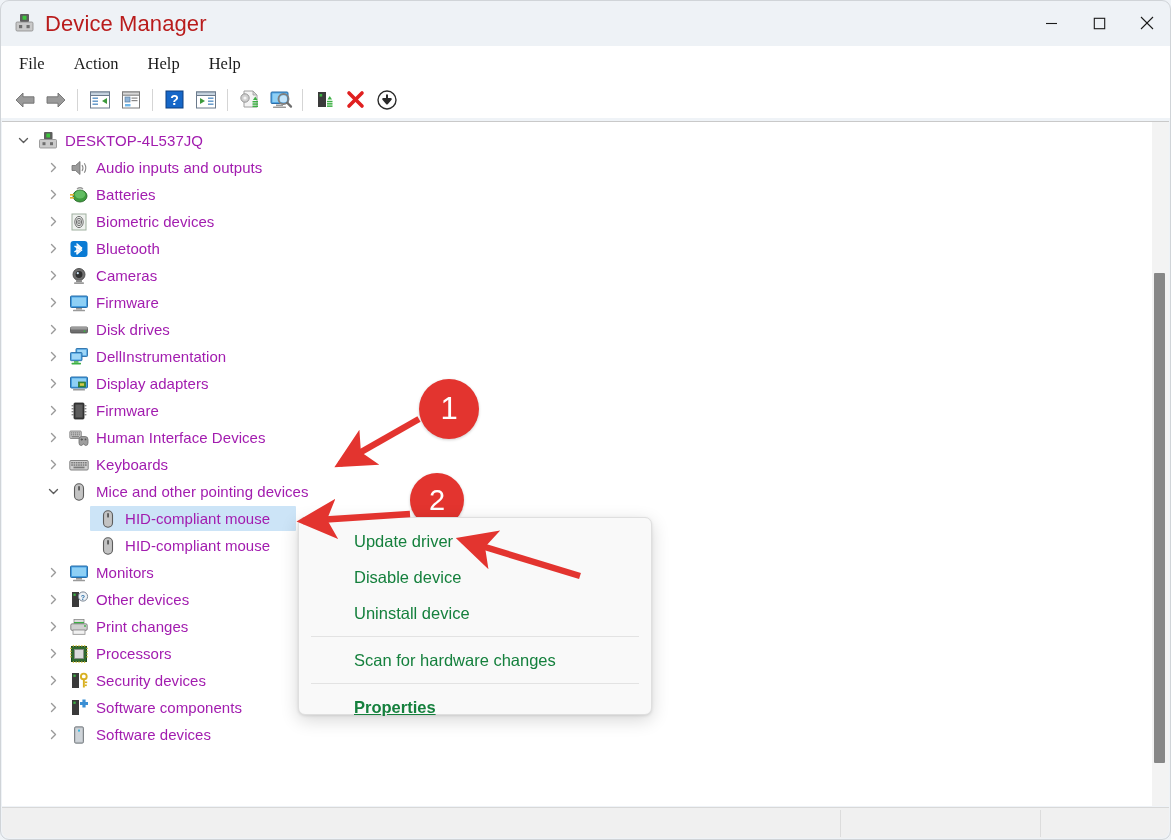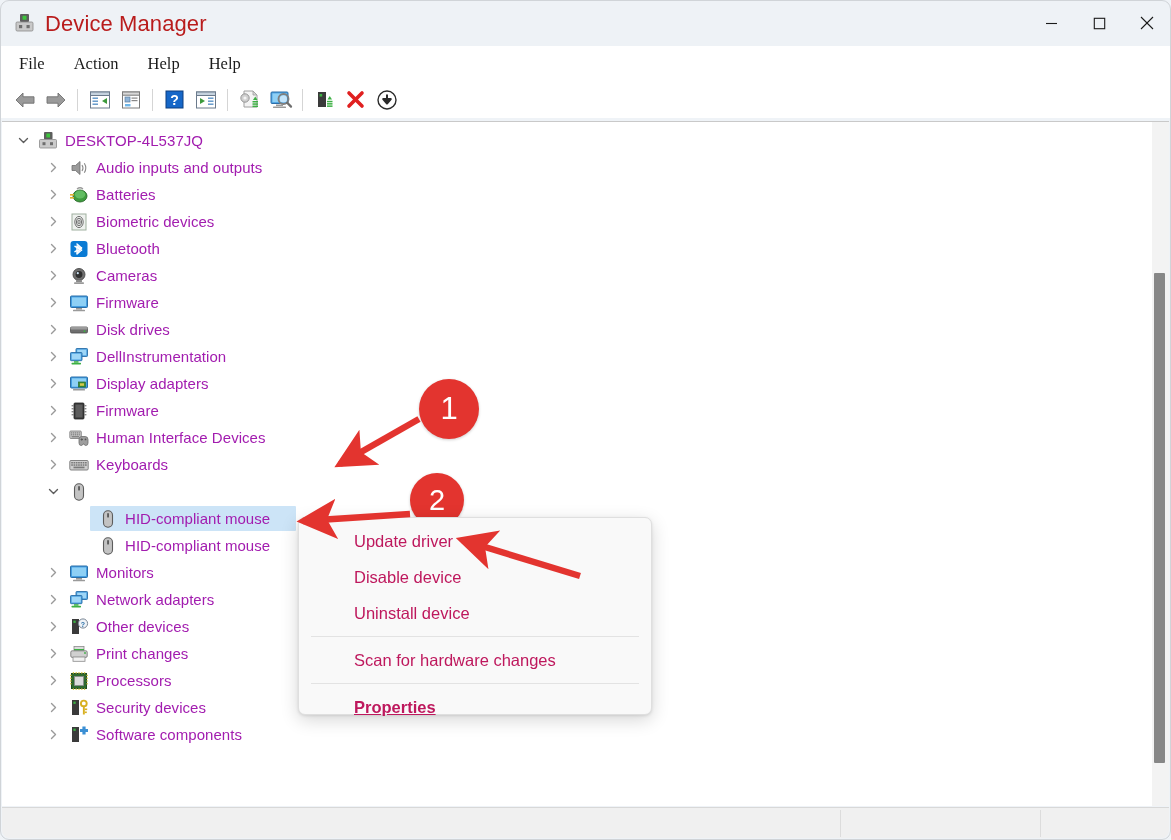--- a/index.html
+++ b/index.html
@@ -243,21 +243,21 @@
     box-sizing: border-box;
     padding-top: 5px;
     z-index: 50;
   }
   .ctx-item {
     height: 36px;
     display: flex;
     align-items: center;
     padding-left: 55px;
     font-size: 16.5px;
-    color: #be185d;
+    color: #15803d;
     white-space: nowrap;
   }
   .ctx-item.bold { font-weight: bold; text-decoration: underline; }
   .ctx-sep {
     height: 1px;
     background: #e3e3e3;
     margin: 5px 12px 5px 12px;
   }
 
   
@@ -707,20 +707,21 @@
           <svg width="11" height="11" viewBox="0 0 11 11">
               <path d="M1.5 3.5 L5.5 7.5 L9.5 3.5" fill="none" stroke="#5c5c5c" stroke-width="1.35" stroke-linecap="round" stroke-linejoin="round"></path>
             </svg>
         </span>
         <span class="ticon">
           <svg width="20" height="20" viewBox="0 0 20 20">
             <rect x="5.5" y="1.8" width="9" height="16.4" rx="4.4" fill="#c3c3c3" stroke="#5c5c5c" stroke-width="1.1"></rect>
             <rect x="9.1" y="4" width="1.9" height="4.6" rx="0.9" fill="#5c5c5c"></rect>
           </svg>
         </span>
+        <span class="tlabel">Mice and other pointing devices</span>
       </div>
 
       <div class="trow d2">
         <span class="selbg"></span>
         <span class="ticon">
           <svg width="20" height="20" viewBox="0 0 20 20">
             <rect x="5.5" y="1.8" width="9" height="16.4" rx="4.4" fill="#c3c3c3" stroke="#5c5c5c" stroke-width="1.1"></rect>
             <rect x="9.1" y="4" width="1.9" height="4.6" rx="0.9" fill="#5c5c5c"></rect>
           </svg>
         </span>
@@ -747,38 +748,20 @@
           <svg width="20" height="20" viewBox="0 0 20 20">
             <rect x="1.5" y="3" width="17" height="11.5" rx="1" fill="#3f9ae0" stroke="#2a6fa8" stroke-width="1"></rect>
             <rect x="2.9" y="4.4" width="14.2" height="8.7" fill="#8ed0f5"></rect>
             <rect x="7" y="15" width="6" height="1.6" fill="#9a9a9a"></rect>
             <rect x="4" y="16.7" width="12" height="1.6" rx="0.6" fill="#9a9a9a"></rect>
           </svg>
         </span>
         <span class="tlabel">Monitors</span>
       </div>
 
-      <div class="trow d1">
-        <span class="chev">
-          <svg width="11" height="11" viewBox="0 0 11 11">
-              <path d="M3.5 1.5 L7.5 5.5 L3.5 9.5" fill="none" stroke="#9a9a9a" stroke-width="1.35" stroke-linecap="round" stroke-linejoin="round"></path>
-            </svg>
-        </span>
-        <span class="ticon">
-          <svg width="20" height="20" viewBox="0 0 20 20">
-            <rect x="7" y="1.5" width="11.5" height="8" rx="0.8" fill="#4aa0e0" stroke="#2a6fa8" stroke-width="0.9"></rect>
-            <rect x="8.2" y="2.7" width="9.1" height="5.6" fill="#9ed6f7"></rect>
-            <rect x="1.5" y="5.5" width="11.5" height="8.2" rx="0.8" fill="#4aa0e0" stroke="#2a6fa8" stroke-width="0.9"></rect>
-            <rect x="2.7" y="6.7" width="9.1" height="5.8" fill="#9ed6f7"></rect>
-            <rect x="5" y="14.2" width="4.5" height="1.5" fill="#3cb043"></rect>
-            <rect x="2.5" y="15.7" width="9.5" height="1.7" rx="0.6" fill="#3cb043"></rect>
-          </svg>
-        </span>
-        <span class="tlabel">Network adapters</span>
-      </div>
 
       <div class="trow d1">
         <span class="chev">
           <svg width="11" height="11" viewBox="0 0 11 11">
               <path d="M3.5 1.5 L7.5 5.5 L3.5 9.5" fill="none" stroke="#9a9a9a" stroke-width="1.35" stroke-linecap="round" stroke-linejoin="round"></path>
             </svg>
         </span>
         <span class="ticon">
           <svg width="20" height="20" viewBox="0 0 20 20">
             <path d="M3 2 L10 2 L10 17 L3 17 Z" fill="#3a3a3a"></path>
@@ -872,20 +855,35 @@
         <span class="ticon">
           <svg width="20" height="20" viewBox="0 0 20 20">
             <path d="M3 2 L10 2 L10 17 L3 17 Z" fill="#3a3a3a"></path>
             <rect x="4.4" y="3.6" width="2.3" height="2.3" fill="#3cb043"></rect>
             <path d="M13.4 1.5 L16.6 1.5 L16.6 4 L19 4 L19 7 L16.6 7 L16.6 9.5 L13.4 9.5 L13.4 7 L11 7 L11 4 L13.4 4 Z" fill="#3b8fd4"></path>
           </svg>
         </span>
         <span class="tlabel">Software components</span>
       </div>
 
+      <div class="trow d1">
+        <span class="chev">
+          <svg width="11" height="11" viewBox="0 0 11 11">
+              <path d="M3.5 1.5 L7.5 5.5 L3.5 9.5" fill="none" stroke="#9a9a9a" stroke-width="1.35" stroke-linecap="round" stroke-linejoin="round"></path>
+            </svg>
+        </span>
+        <span class="ticon">
+          <svg width="20" height="20" viewBox="0 0 20 20">
+            <rect x="5.5" y="1.8" width="9" height="16.4" rx="1.4" fill="#b8bdc2" stroke="#74797e" stroke-width="0.9"></rect>
+            <rect x="6.8" y="3.2" width="6.4" height="13.6" fill="#cfd4d9"></rect>
+            <rect x="9" y="4.6" width="2" height="2" fill="#3bb7e0"></rect>
+          </svg>
+        </span>
+        <span class="tlabel">Software devices</span>
+      </div>
 
     </div>
   </div>
 
   <div class="sb-track">
     <div class="sb-thumb"></div>
   </div>
 
   <div class="ctxmenu">
     <div class="ctx-item">Update driver</div>

